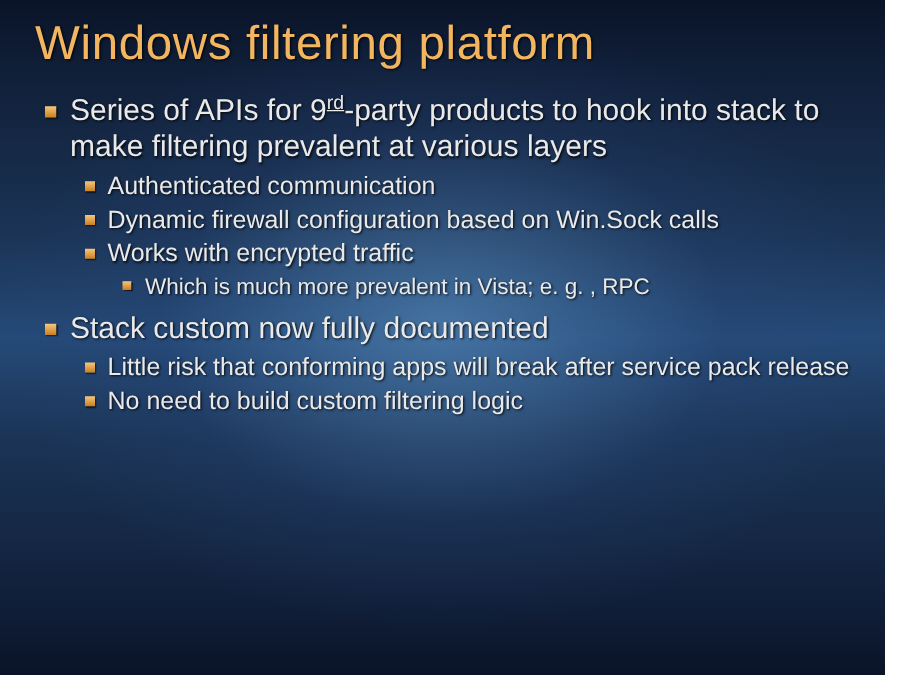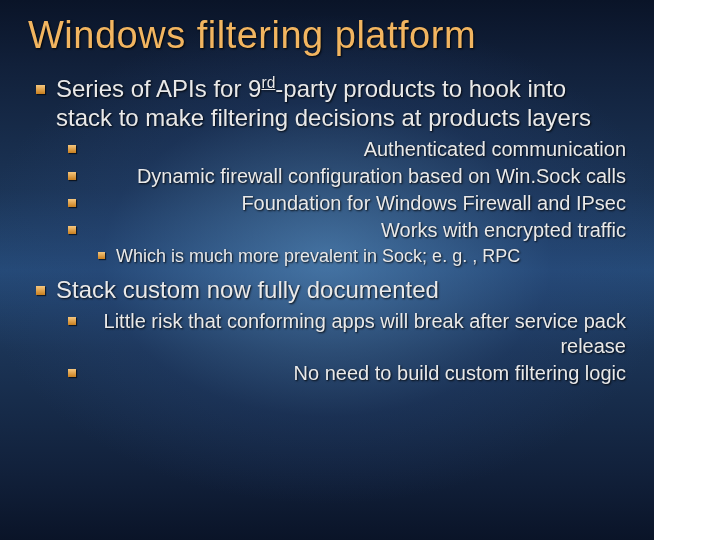--- a/index.html
+++ b/index.html
@@ -4,21 +4,21 @@
 <style>
   html, body {
     margin: 0;
     padding: 0;
     width: 720px;
     height: 540px;
     overflow: hidden;
     font-family: Arial, Helvetica, sans-serif;
   }
   .slide {
-    width: 654px;
+    width: 708px;
     height: 540px;
     box-sizing: border-box;
     background:
       radial-gradient(ellipse 500px 350px at 50% 48%,
         rgba(95,150,200,0.55) 0%,
         rgba(40,70,120,0.25) 45%,
         rgba(0,0,0,0) 70%),
       linear-gradient(180deg,
         #0a1428 0%,
         #11203a 12%,
@@ -44,21 +44,20 @@
     margin: 0 0 4px 0;
     padding-left: 28px;
     position: relative;
   }
   .lvl2 {
     font-size: 20px;
     line-height: 1.25;
     margin: 2px 0;
     padding-left: 58px;
     position: relative;
-    text-align: right;
   }
   .lvl3 {
     font-size: 18px;
     line-height: 1.3;
     margin: 2px 0 8px 0;
     padding-left: 88px;
     position: relative;
   }
   .bullet::before {
     content: "";
@@ -76,29 +75,28 @@
   sup { font-size: 0.65em; vertical-align: super; line-height: 0; text-decoration: underline; }
 </style>
 </head>
 <body>
 
 <div class="slide">
 
   <h1 class="title">Windows filtering platform</h1>
 
   <div class="lvl1 bullet">
-    <span>Series of APIs for 9</span><sup>rd</sup><span>-party products to hook into stack to make filtering decisions at products layers</span>
+    <span>Series of APIs for 9</span><sup>rd</sup><span>-party products to hook into stack to make filtering prevalent at various layers</span>
   </div>
 
 
   <div class="lvl2 bullet">Authenticated communication</div>
   <div class="lvl2 bullet">Dynamic firewall configuration based on Win.Sock calls</div>
-  <div class="lvl2 bullet">Foundation for Windows Firewall and IPsec</div>
   <div class="lvl2 bullet">Works with encrypted traffic</div>
 
-  <div class="lvl3 bullet">Which is much more prevalent in Sock; e. g. , RPC</div>
+  <div class="lvl3 bullet">Which is much more prevalent in Vista; e. g. , RPC</div>
 
   <div class="lvl1 bullet">Stack custom now fully documented</div>
 
   <div class="lvl2 bullet">Little risk that conforming apps will break after service pack release</div>
   <div class="lvl2 bullet">No need to build custom filtering logic</div>
 
 </div>
 
 </body></html>

